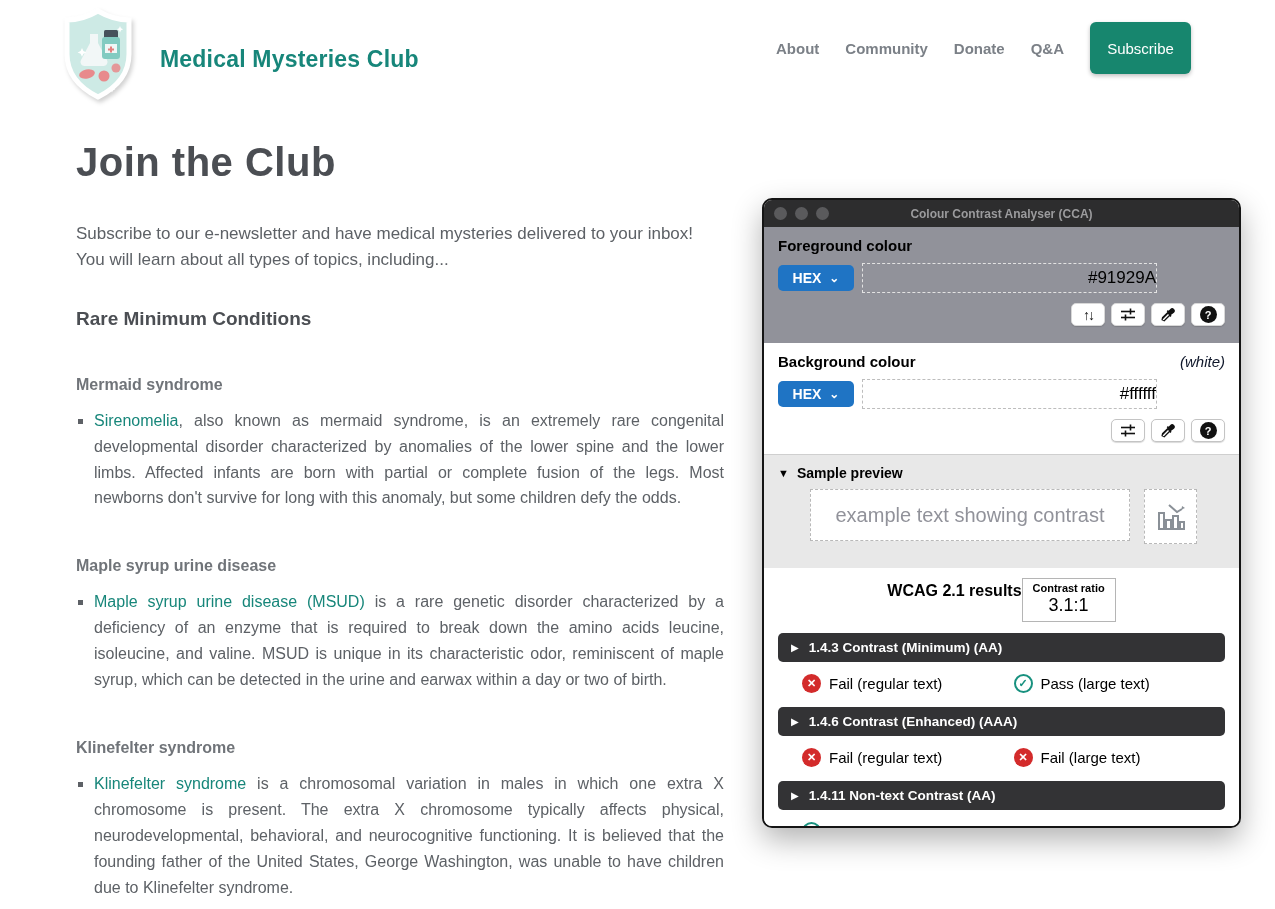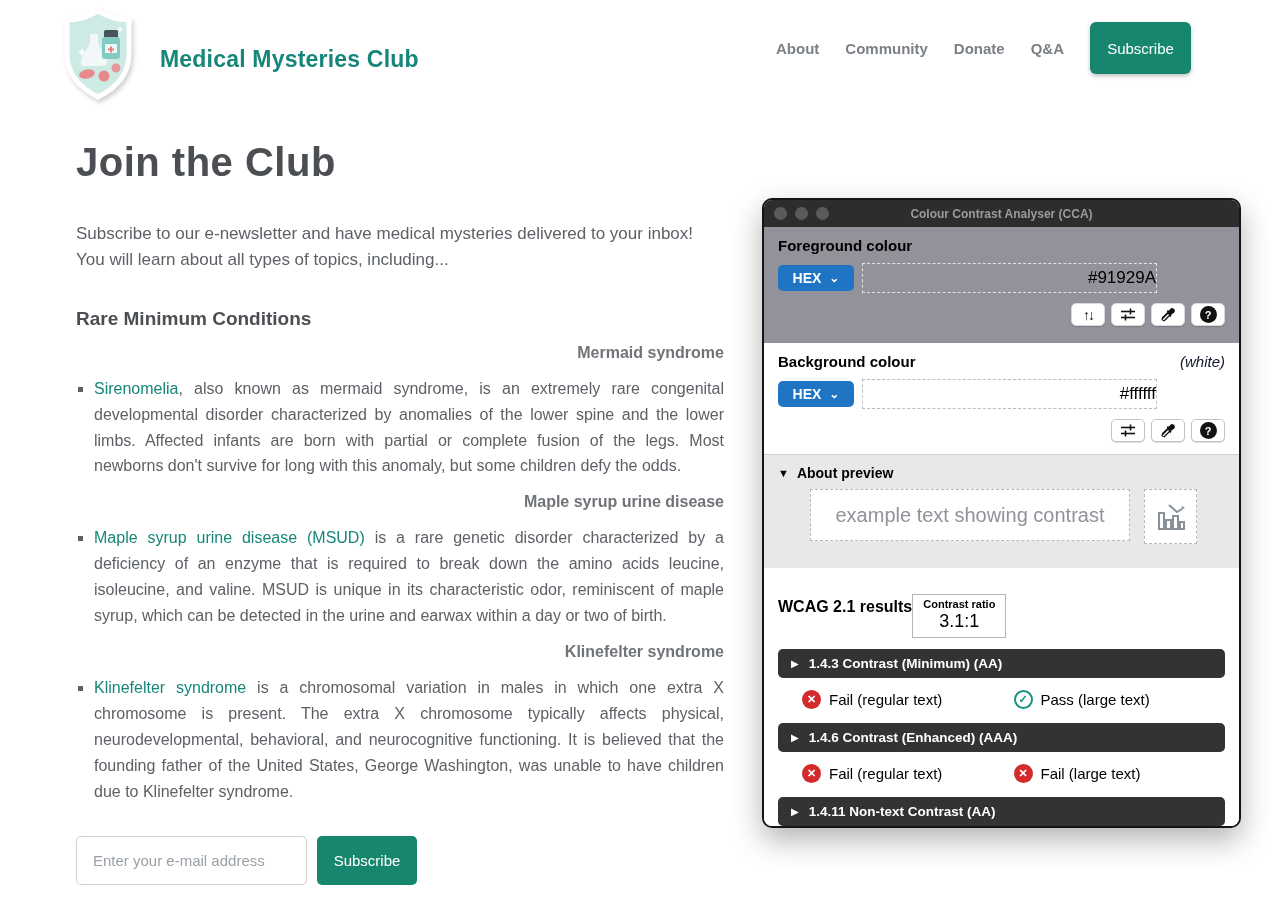--- a/index.html
+++ b/index.html
@@ -11,21 +11,21 @@
   .brand-title { position:absolute; left:160px; top:46px; font-size:23px; font-weight:bold; color:#17867a; letter-spacing:.2px; }
   .nav { position:absolute; right:84px; top:22px; height:52px; display:flex; align-items:center; gap:26px; }
   .nav-link { font-size:15px; font-weight:bold; color:#7b8087; cursor:pointer; }
   .btn-subscribe-top { width:101px; height:52px; background:#17866e; color:#fff; border:none; border-radius:6px; font-size:15px; font-family:inherit; box-shadow:0 2px 4px rgba(0,0,0,.25); cursor:pointer; }
 
   
   .main { position:absolute; left:76px; top:140px; width:648px; }
   .h1 { font-size:40px; font-weight:bold; color:#4b4e53; letter-spacing:.5px; }
   .intro { margin-top:36px; font-size:17px; line-height:1.55; color:#5d6166; }
   .h2 { margin-top:34px; font-size:19px; font-weight:bold; color:#4b4e53; }
-  .cond-title { margin-top:14px; font-size:16px; font-weight:bold; color:#707479;text-align:right; }
+  .cond-title { margin-top:46px; font-size:16px; font-weight:bold; color:#707479; }
   .cond-list { margin-top:14px; padding-left:18px; list-style:square; color:#5d6166; }
   .cond-list li { font-size:16px; line-height:1.62; text-align:justify; }
   .link { color:#17867a; cursor:pointer; }
   .signup { margin-top:32px; display:flex; gap:10px; }
   .email-input { width:231px; height:49px; border:1px solid #cfcfcf; border-radius:5px; padding:0 16px; font-size:15px; color:#444; font-family:inherit; }
   .email-input::placeholder { color:#9aa0a6; }
   .btn-subscribe-form { width:100px; height:49px; background:#17866e; color:#fff; border:none; border-radius:5px; font-size:15px; font-family:inherit; cursor:pointer; }
 
   
   .cca { position:absolute; left:762px; top:198px; width:479px; height:630px; border:2px solid #151515; border-radius:10px; overflow:hidden; background:#fff; box-shadow:0 12px 30px rgba(0,0,0,.3); font-family:"Liberation Sans", sans-serif; }
@@ -54,21 +54,21 @@
   .help-circle { width:17px; height:17px; background:#111; color:#fff; border-radius:50%; font-size:11px; font-weight:bold; display:flex; align-items:center; justify-content:center; }
   .swap-glyph { letter-spacing:-2px; font-size:14px; }
 
   .sample-head { display:flex; align-items:center; gap:8px; font-size:14px; font-weight:bold; color:#000; }
   .sample-arrow { font-size:11px; }
   .sample-row { margin-top:8px; display:flex; gap:14px; margin-left:32px; }
   .sample-box { width:320px; height:52px; background:#fff; border:1px dashed #b9b9b9; display:flex; align-items:center; justify-content:center; cursor:text; }
   .sample-text { font-size:20px; color:#91929A; }
   .chart-box { width:53px; height:55px; background:#fff; border:1px dashed #b9b9b9; display:flex; align-items:center; justify-content:center; cursor:pointer; }
 
-  .results-head { display:flex; justify-content:flex-start; align-items:flex-start;margin-top:16px; }
+  .results-head { display:flex; justify-content:center; align-items:flex-start; }
   .results-title { font-size:16px; font-weight:bold; color:#000; padding-top:4px; }
   .ratio-box { border:1px solid #b5b5b5; padding:3px 10px 5px; text-align:center; min-width:90px; }
   .ratio-label { font-size:11px; font-weight:bold; color:#000; }
   .ratio-value { font-size:18px; color:#000; margin-top:1px; }
   .rule-bar { margin-top:11px; height:29px; background:#333335; border-radius:5px; display:flex; align-items:center; gap:10px; padding-left:13px; color:#fff; cursor:pointer; }
   .rule-arrow { font-size:10px; }
   .rule-title { font-size:13.5px; font-weight:bold; }
   .verdict-row { display:flex; margin:8px 0 0 24px; height:26px; align-items:center; }
   .verdict { display:flex; align-items:center; gap:8px; width:224px; }
   .verdict-label { font-size:15px; color:#000; }
@@ -204,21 +204,21 @@
       </div>
       <div class="tool-btn">
           <span class="help-circle">?</span>
         </div>
     </div>
   </div>
 
   <div class="cca-section sec-sample">
     <div class="sample-head">
       <span class="sample-arrow">▼</span>
-      <span>About preview</span>
+      <span>Sample preview</span>
     </div>
     <div class="sample-row">
       <div class="sample-box">
         <span class="sample-text">example text showing contrast</span>
       </div>
       <div class="chart-box">
         <svg width="32" height="32" viewBox="0 0 32 32">
           <g stroke="#8a9097" stroke-width="2" fill="none">
             <rect x="4" y="12" width="5" height="16"></rect>
             <rect x="11" y="19" width="5" height="9"></rect>

